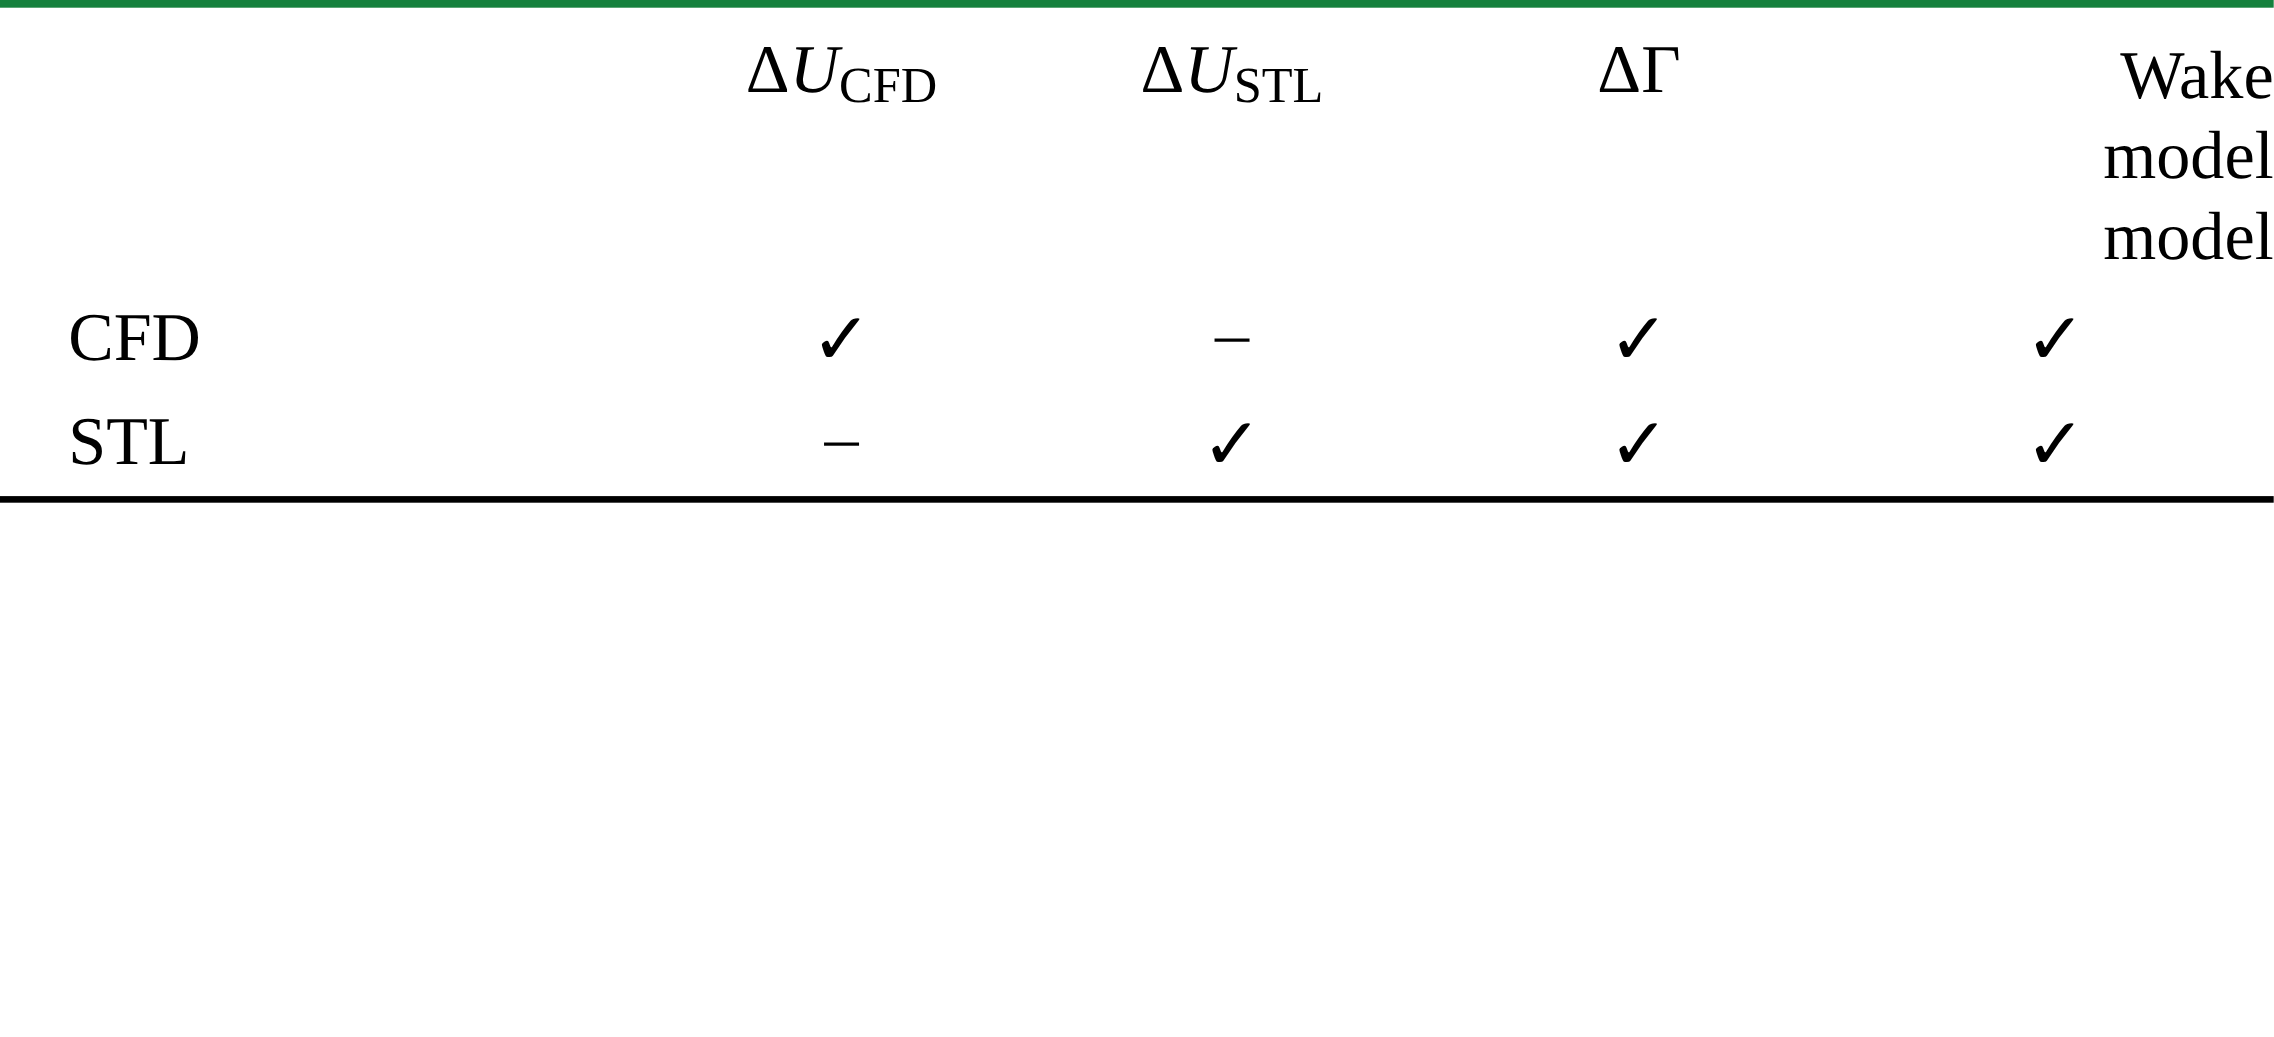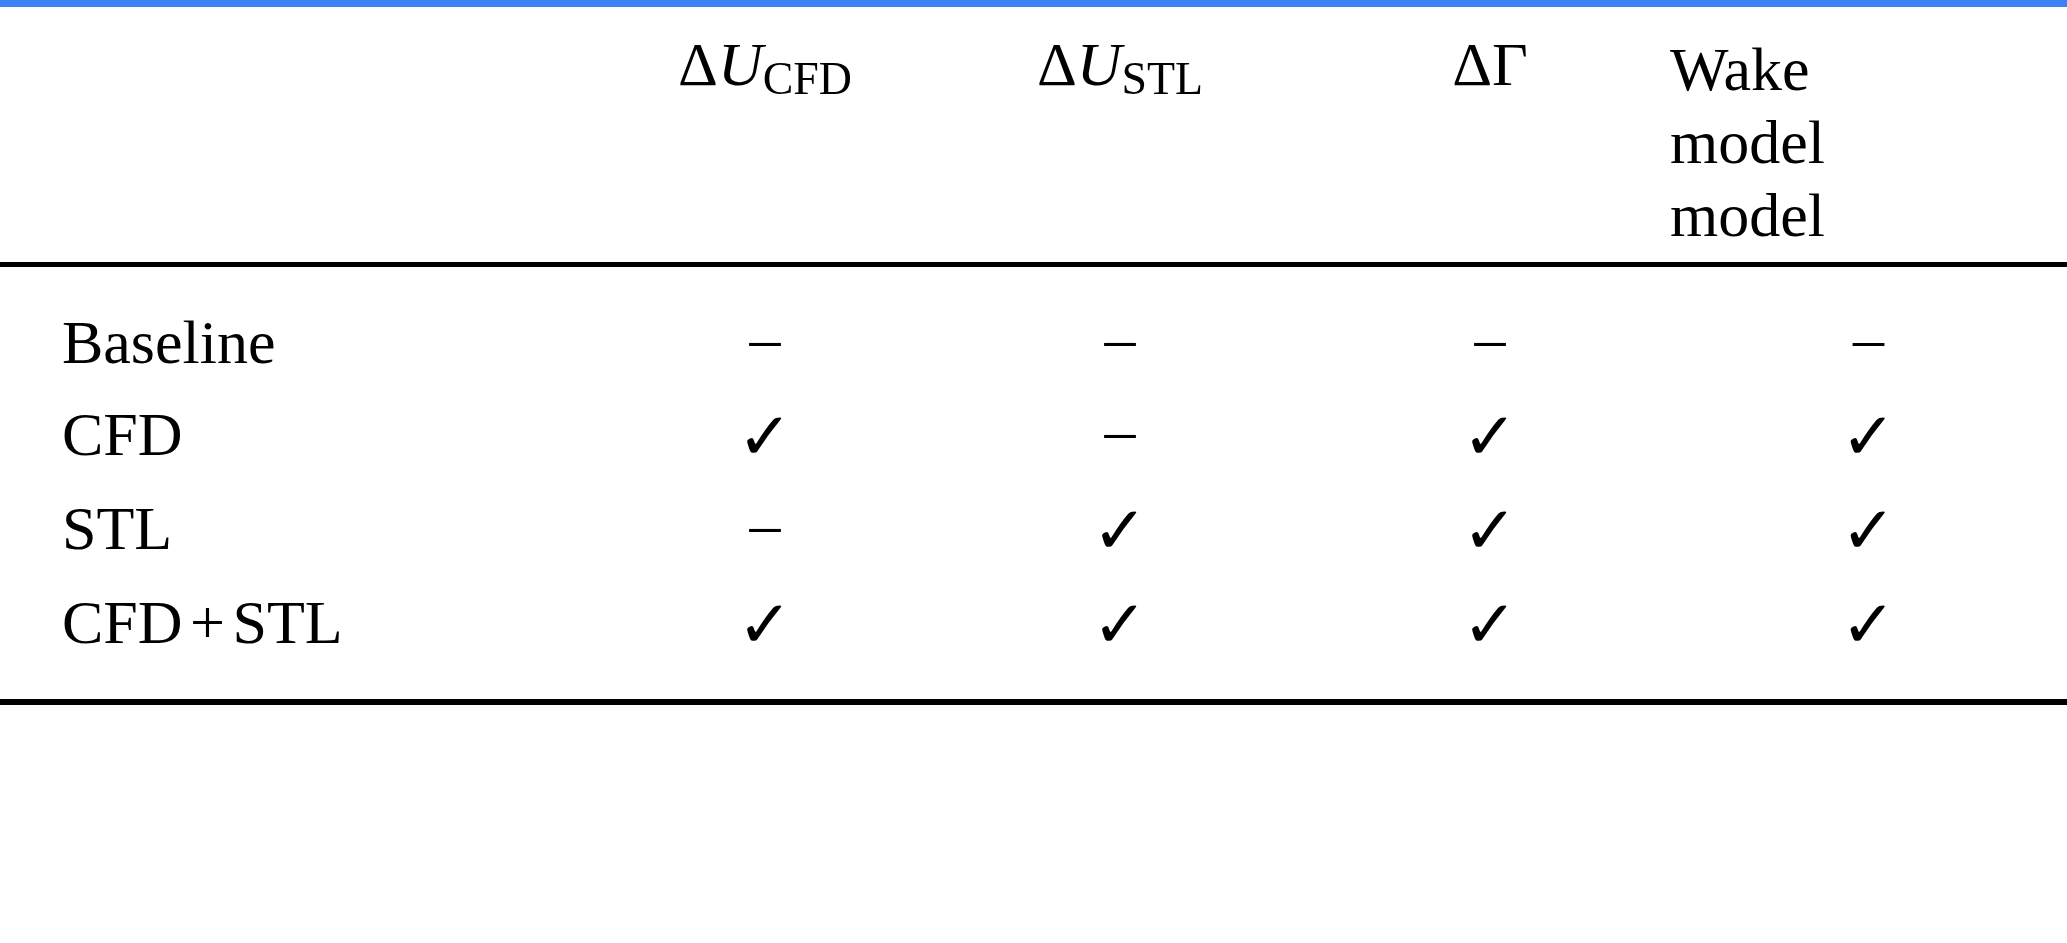--- a/index.html
+++ b/index.html
@@ -31,21 +31,21 @@
   }
 
   
   col.c-label  { width: 600px; }
   col.c-cfd    { width: 330px; }
   col.c-stl    { width: 380px; }
   col.c-gamma  { width: 360px; }
   col.c-wake   { width: 397px; }
 
   
-  tr.toprule-row > * { border-top: 7px solid #3b82f6; }
+  tr.toprule-row > * { border-top: 7px solid #15803d; }
   tr.midrule-row > * { border-top: 5px solid #000; }
   tr.bottomrule-row > * { border-top: 6px solid #000; }
 
   th, td {
     padding: 0;
     vertical-align: top;
     font-weight: normal;
   }
 
   
@@ -69,21 +69,21 @@
   .msub {
     font-size: 0.74em;
     vertical-align: baseline;
     position: relative;
     top: 0.20em;
     font-style: normal;
   }
 
   .wake-lines {
     display: block;
-    text-align: left;
+    text-align: right;
     line-height: 1.18;
   }
   .wake-lines span { display: block; }
 
   
   td.rowlabel {
     text-align: left;
     padding-left: 62px;
     padding-top: 14px;
     padding-bottom: 14px;
@@ -147,50 +147,36 @@
             <span>Wake</span>
             <span>model</span>
             <span>model</span>
           </span>
         </th>
       </tr>
     </thead>
 
     <tbody>
 
-      <tr class="midrule-row first-body">
-        <td class="rowlabel">Baseline</td>
-        <td class="cell"><span class="mark-dash">–</span></td>
-        <td class="cell"><span class="mark-dash">–</span></td>
-        <td class="cell"><span class="mark-dash">–</span></td>
-        <td class="cell"><span class="mark-dash">–</span></td>
-      </tr>
 
       <tr>
         <td class="rowlabel">CFD</td>
         <td class="cell"><span class="mark-check">✓</span></td>
         <td class="cell"><span class="mark-dash">–</span></td>
         <td class="cell"><span class="mark-check">✓</span></td>
         <td class="cell"><span class="mark-check">✓</span></td>
       </tr>
 
       <tr>
         <td class="rowlabel">STL</td>
         <td class="cell"><span class="mark-dash">–</span></td>
         <td class="cell"><span class="mark-check">✓</span></td>
         <td class="cell"><span class="mark-check">✓</span></td>
         <td class="cell"><span class="mark-check">✓</span></td>
       </tr>
 
-      <tr class="last-body">
-        <td class="rowlabel"><span>CFD</span><span class="plus">+</span><span>STL</span></td>
-        <td class="cell"><span class="mark-check">✓</span></td>
-        <td class="cell"><span class="mark-check">✓</span></td>
-        <td class="cell"><span class="mark-check">✓</span></td>
-        <td class="cell"><span class="mark-check">✓</span></td>
-      </tr>
 
       <tr class="bottomrule-row">
         <td colspan="5" style="height:0;padding:0;"></td>
       </tr>
     </tbody>
   </table>
 </div>
 
 </body></html>

